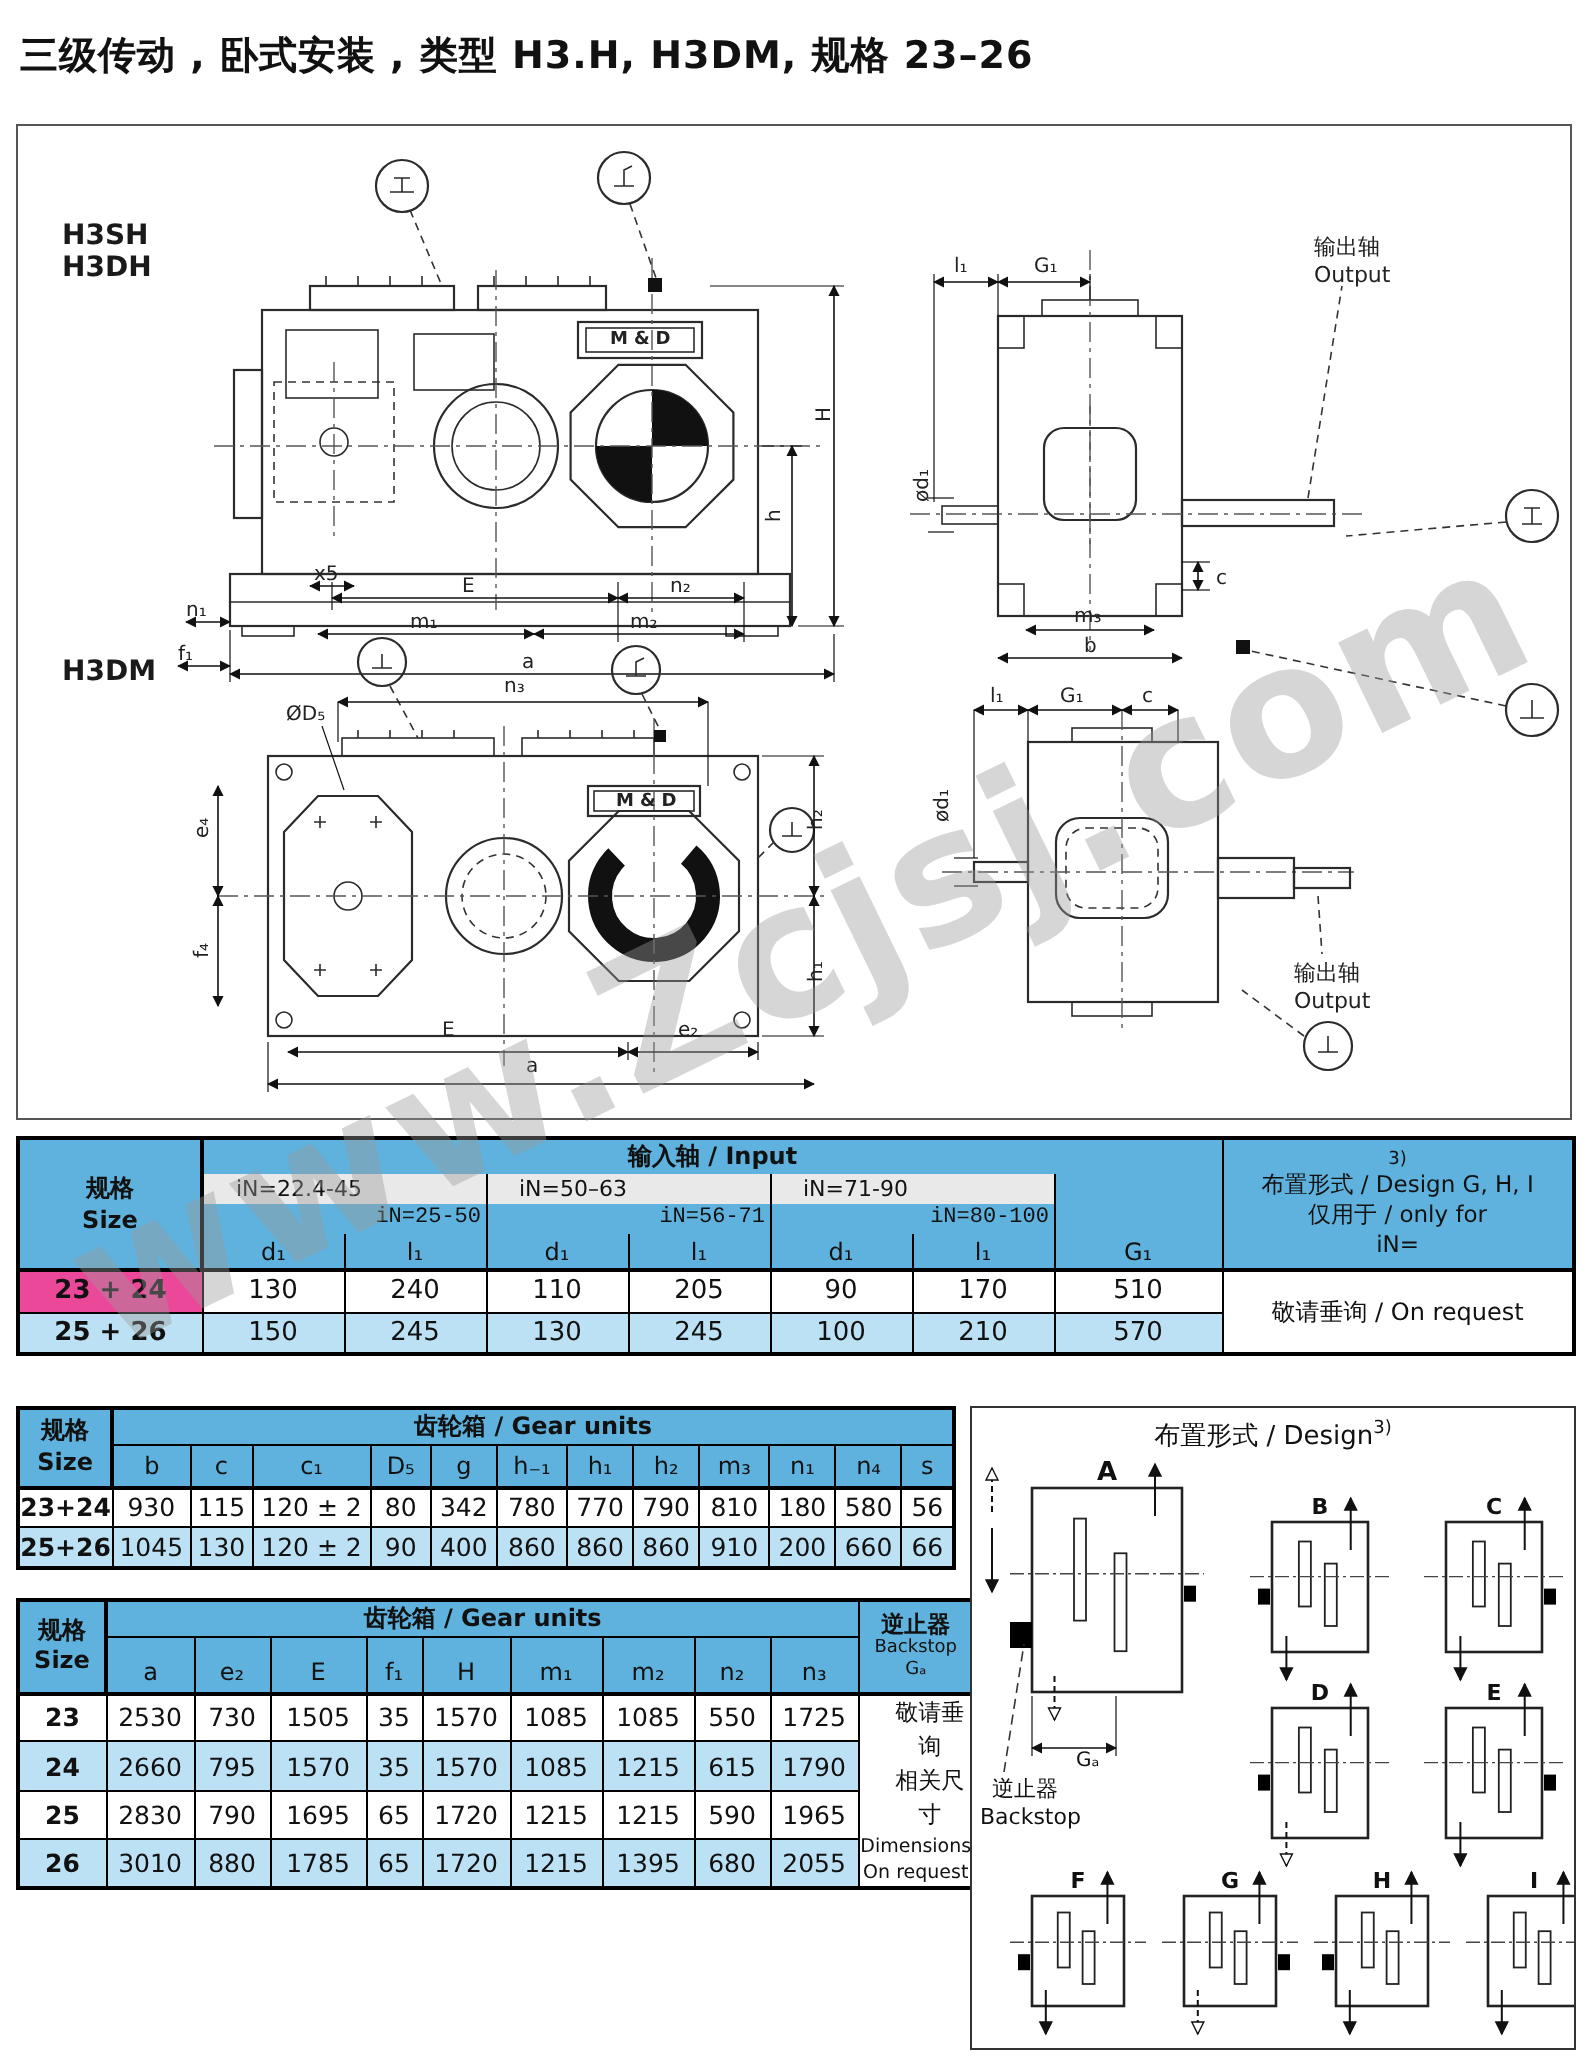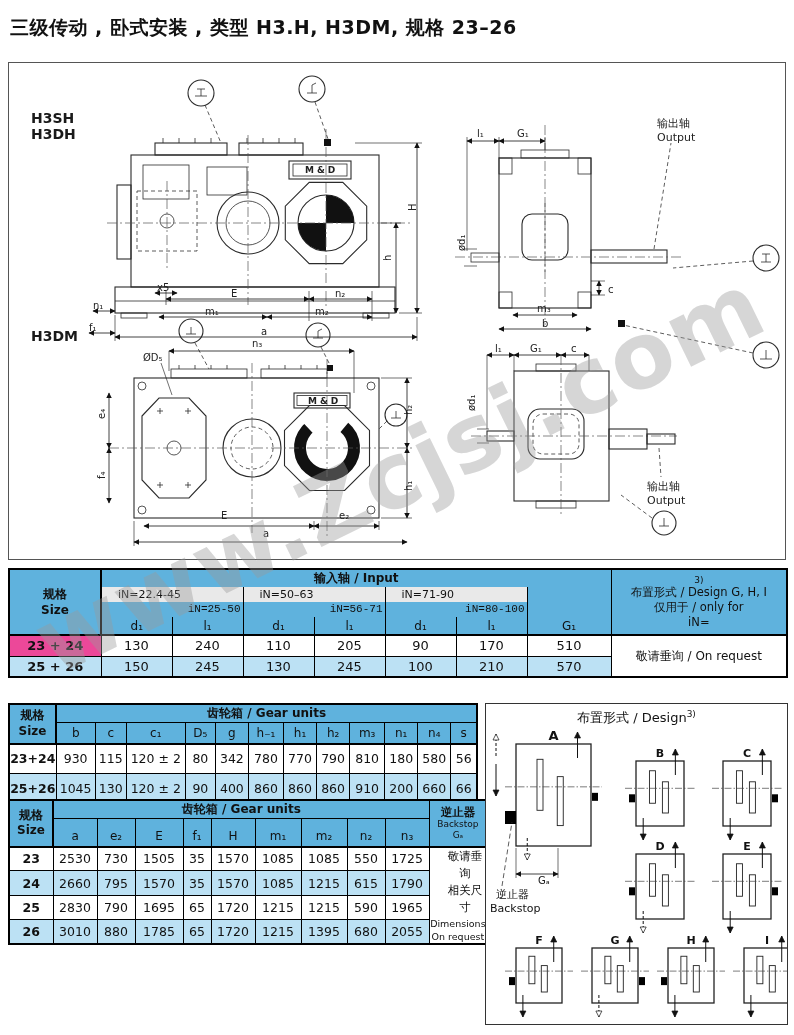--- a/index.html
+++ b/index.html
@@ -42,21 +42,21 @@
   .gray { background:#ec4899; font-weight:bold; }
   .rowalt td { background:#BCE1F4; }
   td.note { background:#fff !important; font-size:12px; }
 
   
   #tbl-gear1 { left:8px; top:703px; width:470px; }
   #tbl-gear1 .grp-hd { font-weight:bold; font-size:12px; height:17px; }
   #tbl-gear1 .let-hd { font-size:12px; height:21px; }
   #tbl-gear1 .size-hd { font-size:12px; font-weight:bold; line-height:1.3; border-right:2px solid #000; }
   #tbl-gear1 td { font-size:12.5px; }
-  #tbl-gear1 tbody td { height:30px; }
+  #tbl-gear1 tbody td { height:20px; }
   #tbl-gear1 tbody tr:first-child td { border-top:2px solid #000; }
 
   
   #tbl-gear2 { left:8px; top:799px; width:470px; }
   #tbl-gear2 .grp-hd { font-weight:bold; font-size:12px; height:17px; }
   #tbl-gear2 .let-hd { font-size:12px; height:28px; vertical-align:bottom; padding-bottom:3px; }
   #tbl-gear2 .size-hd { font-size:12px; font-weight:bold; line-height:1.3; border-right:2px solid #000; }
   #tbl-gear2 .bs-hd { font-size:9px; line-height:1.2; }
   #tbl-gear2 .bs-hd .zh { font-size:11.5px; font-weight:bold; }
   #tbl-gear2 td { font-size:12.5px; }

